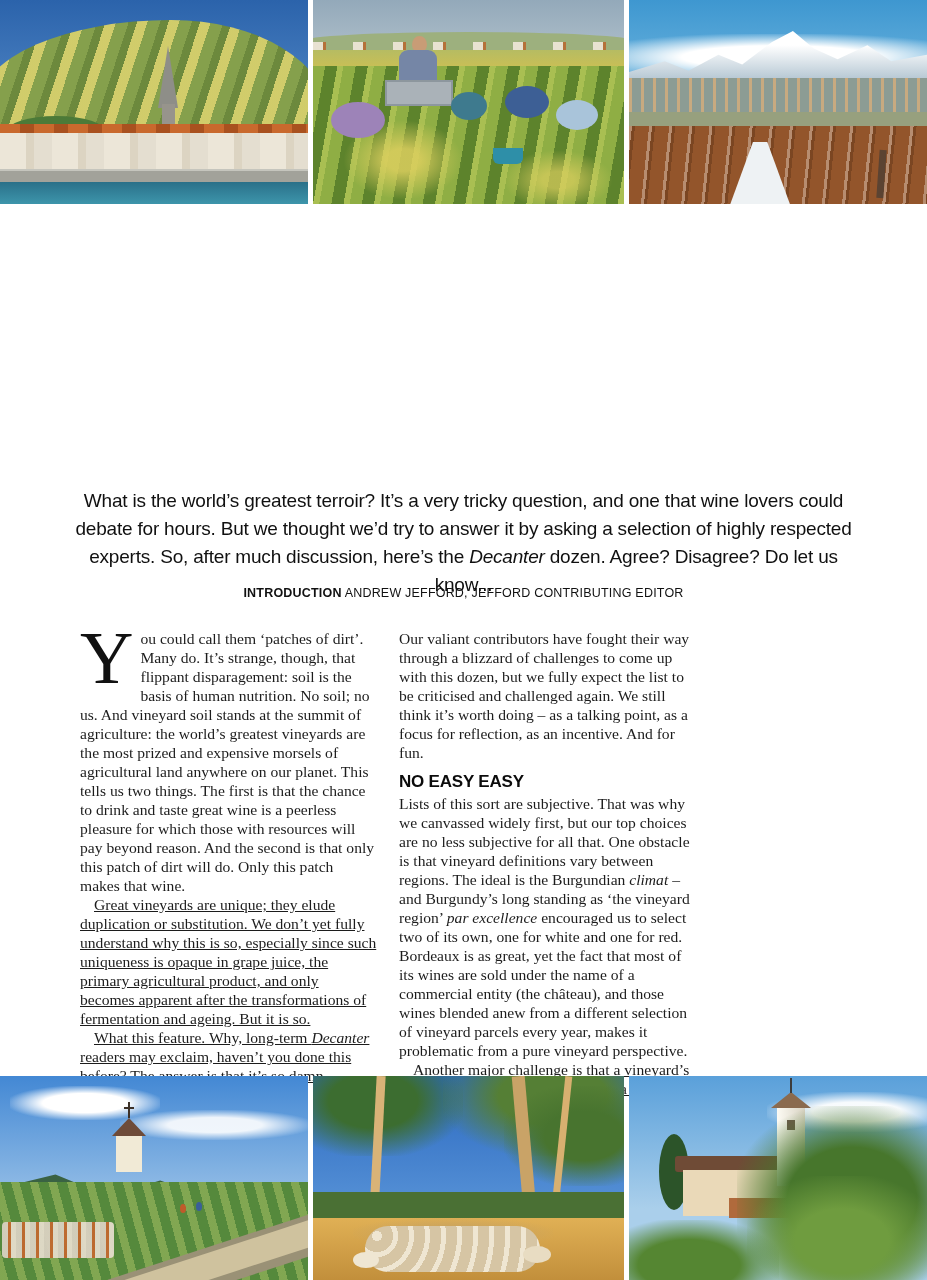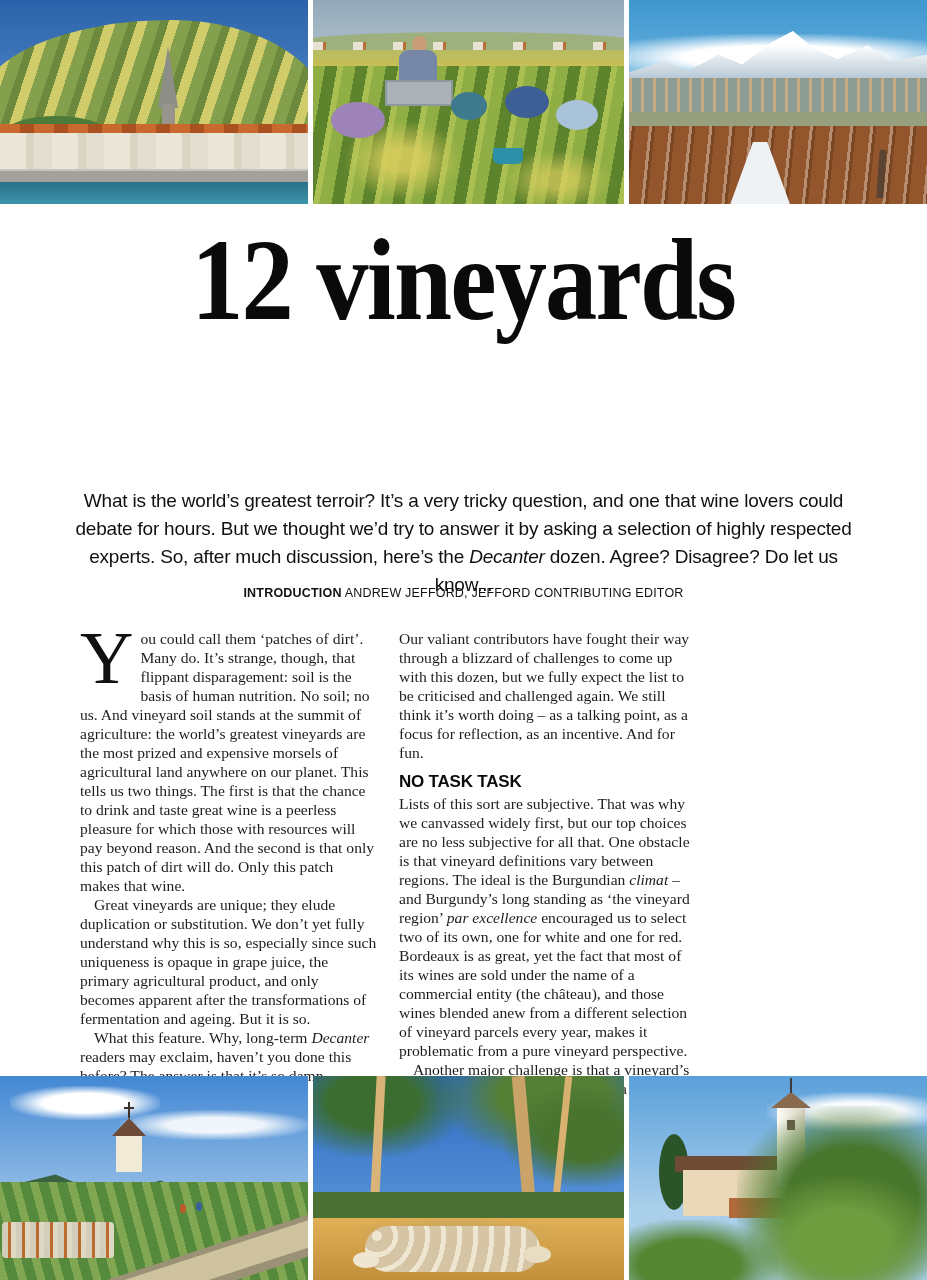--- a/index.html
+++ b/index.html
@@ -120,21 +120,21 @@
 
   
   .byline{position:absolute;top:586px;left:0;right:0;text-align:center;
     font-family:"Liberation Sans",sans-serif;font-size:12.5px;letter-spacing:.2px;color:#111111;}
   .byline .lab{font-weight:700;}
 
   
   .columns{position:absolute;top:629px;left:80px;width:616px;display:flex;gap:22px;}
   .col{width:297px;font-size:15.6px;line-height:19px;text-align:left;}
   .col p{margin:0;}
-  .col p.ind{text-indent:14px;}
+  .col p.ind{text-indent:14px;text-decoration:underline;}
   .dropcap{float:left;font-size:74px;line-height:57px;height:57px;margin:1px 7px 0 0;font-weight:400;color:#111;}
   .subhead{font-family:"Liberation Sans",sans-serif;font-weight:700;font-size:17px;
     letter-spacing:-.2px;margin:10px 0 3px 0;color:#0b0b0b;}
 </style>
 </head>
 <body>
 
 <div class="page">
 
   <div class="prow top">
@@ -172,38 +172,37 @@
       <div class="ly p3-mtn"></div>
       <div class="ly p3-treeband"></div>
       <div class="ly p3-scrub"></div>
       <div class="ly p3-vines"></div>
       <div class="ly p3-snow"></div>
       <div class="ly p3-post"></div>
     </div>
   </div>
 
   <div class="headline">
-    <div class="hl"><span>12 vineyards</span></div>
   </div>
 
   <div class="standfirst"><span>What is the world’s greatest terroir? It’s a very tricky question, and one that wine lovers could debate for hours. But we thought we’d try to answer it by asking a selection of highly respected experts. So, after much discussion, here’s the </span><span style="font-style: italic;">Decanter</span><span> dozen. Agree? Disagree? Do let us know...</span></div>
 
   <div class="byline">
     <span class="lab">INTRODUCTION</span><span> ANDREW JEFFORD, JEFFORD CONTRIBUTING EDITOR</span>
   </div>
 
   <div class="columns">
     <div class="col">
       <p><span class="dropcap">Y</span><span>ou could call them ‘patches of dirt’. Many do. It’s strange, though, that flippant disparagement: soil is the basis of human nutrition. No soil; no us. And vineyard soil stands at the summit of agriculture: the world’s greatest vineyards are the most prized and expensive morsels of agricultural land anywhere on our planet. This tells us two things. The first is that the chance to drink and taste great wine is a peerless pleasure for which those with resources will pay beyond reason. And the second is that only this patch of dirt will do. Only this patch makes that wine.</span></p>
       <p class="ind">Great vineyards are unique; they elude duplication or substitution. We don’t yet fully understand why this is so, especially since such uniqueness is opaque in grape juice, the primary agricultural product, and only becomes apparent after the transformations of fermentation and ageing. But it is so.</p>
       <p class="ind"><span>What this feature. Why, long-term </span><span style="font-style: italic;">Decanter</span><span> readers may exclaim, haven’t you done this before? The answer is that it’s so damn difficult.</span></p>
     </div>
     <div class="col">
       <p>Our valiant contributors have fought their way through a blizzard of challenges to come up with this dozen, but we fully expect the list to be criticised and challenged again. We still think it’s worth doing – as a talking point, as a focus for reflection, as an incentive. And for fun.</p>
-      <div class="subhead">NO TASK TASK</div>
+      <div class="subhead">NO EASY EASY</div>
       <p><span>Lists of this sort are subjective. That was why we canvassed widely first, but our top choices are no less subjective for all that. One obstacle is that vineyard definitions vary between regions. The ideal is the Burgundian </span><span style="font-style: italic;">climat</span><span> – and Burgundy’s long standing as ‘the vineyard region’ </span><span style="font-style: italic;">par excellence</span><span> encouraged us to select two of its own, one for white and one for red. Bordeaux is as great, yet the fact that most of its wines are sold under the name of a commercial entity (the château), and those wines blended anew from a different selection of vineyard parcels every year, makes it problematic from a pure vineyard perspective.</span></p>
       <p class="ind">Another major challenge is that a vineyard’s worth is only proved in time – half a century or</p>
     </div>
   </div>
 
   <div class="prow bottom">
     <div class="ph w1" title="Hillside chapel and cyclists on a vineyard track above a valley village">
       <div class="ly p4-sky"></div>
       <div class="ly p4-cl1"></div>
       <div class="ly p4-cl2"></div>

